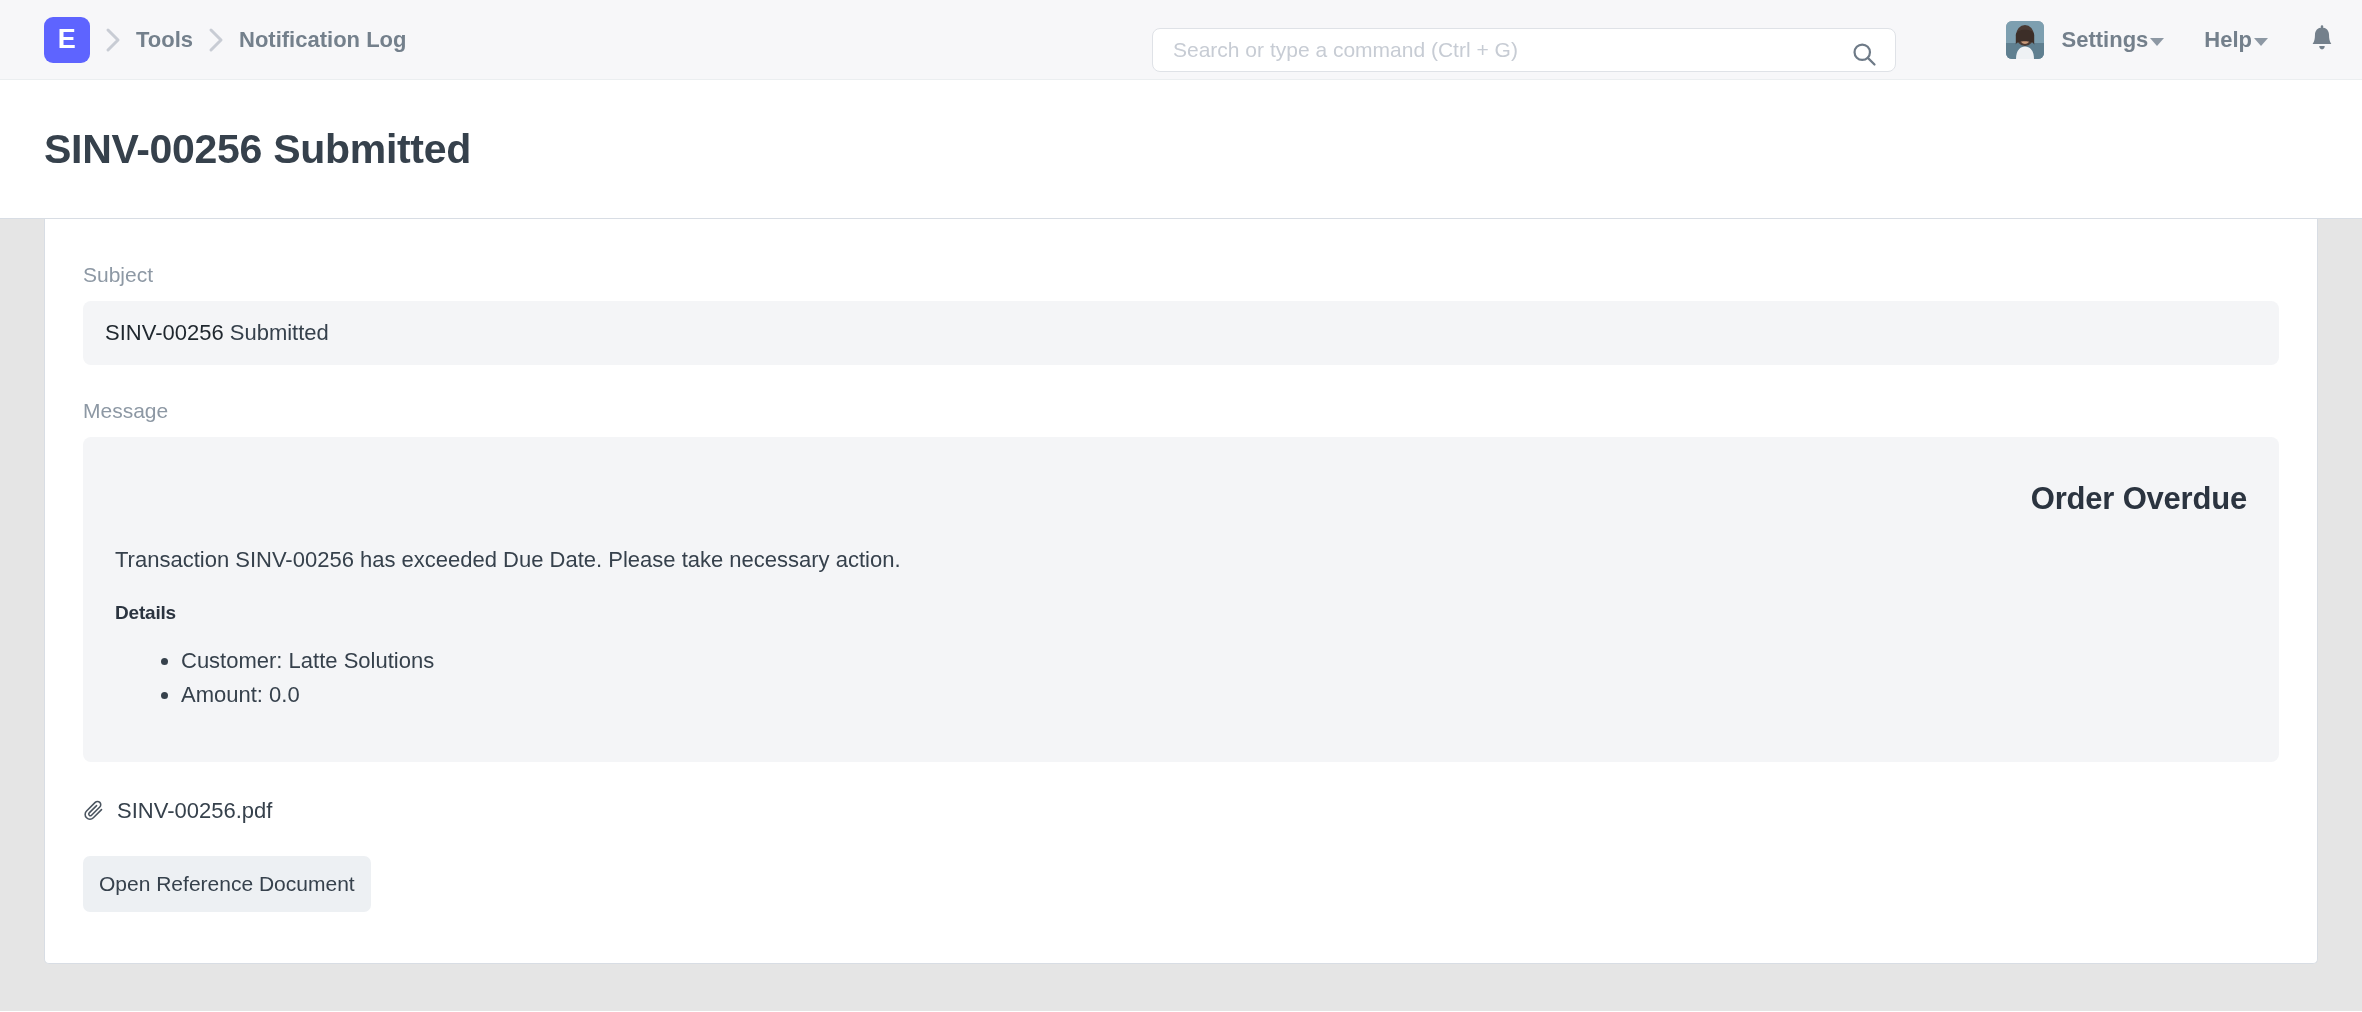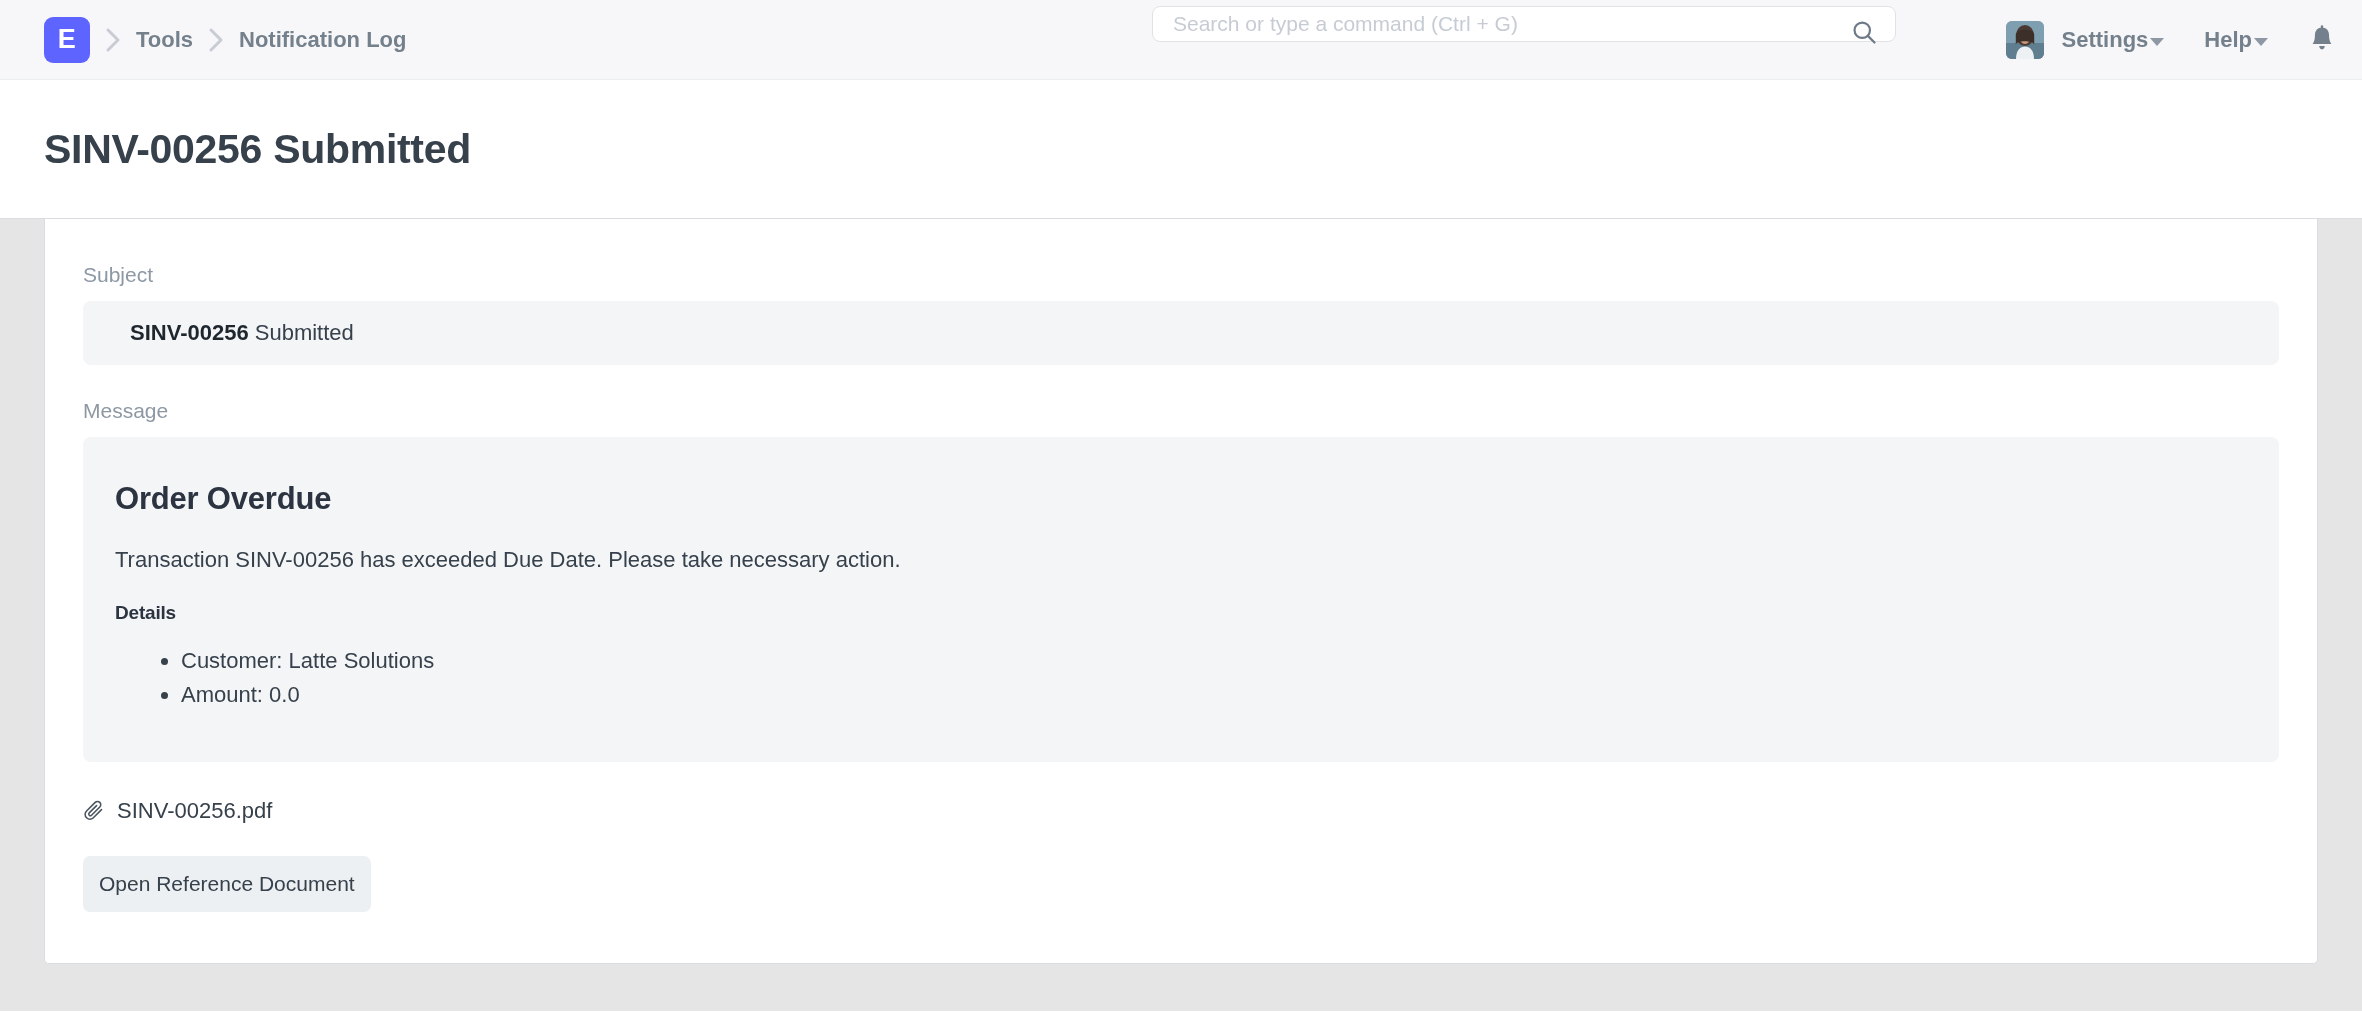--- a/index.html
+++ b/index.html
@@ -58,23 +58,23 @@
     font-size: 22px;
     font-weight: bold;
     color: #74808c;
     text-decoration: none;
     white-space: nowrap;
   }
 
   .search-wrap {
     position: absolute;
     left: 1152px;
-    top: 6px;
+    top: 28px;
     width: 744px;
-    height: 36px;
+    height: 44px;
   }
 
   .search-box {
     width: 100%;
     height: 100%;
     border: 1px solid #dfe2e7;
     border-radius: 8px;
     background: #ffffff;
     padding: 0 56px 0 20px;
     font-family: "Liberation Sans", sans-serif;
@@ -209,37 +209,38 @@
   }
 
   .value-box {
     background: #f4f5f7;
     border-radius: 8px;
     padding: 16px 22px;
     font-size: 22px;
     color: #36414c;
     line-height: 1.45;
   }
-  .value-box b { font-weight: bold; color: #1f272e; margin-left: 25px; }
+  .value-box b { font-weight: normal; color: #1f272e; }
 
   .field-block { margin-bottom: 34px; }
 
   .message-box {
     background: #f4f5f7;
     border-radius: 8px;
     padding: 44px 32px 40px 32px;
     min-height: 325px;
   }
 
   .msg-h1 {
     font-size: 31px;
     font-weight: bold;
     color: #2b3440;
     margin-bottom: 26px;
     letter-spacing: -0.2px;
+    text-align: right;
   }
 
   .msg-p {
     font-size: 22px;
     color: #36414c;
     line-height: 1.5;
     margin-bottom: 26px;
   }
 
   .msg-h2 {

